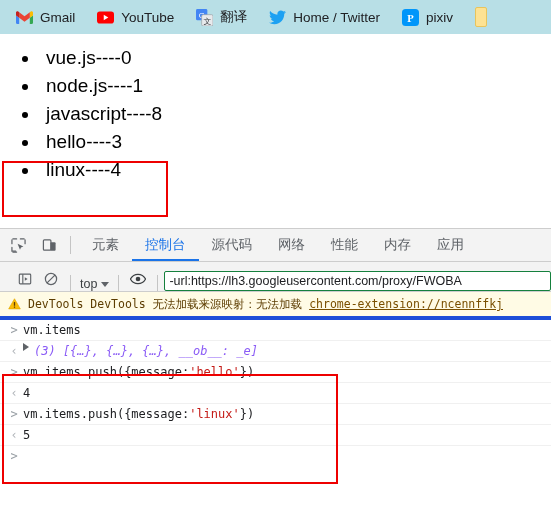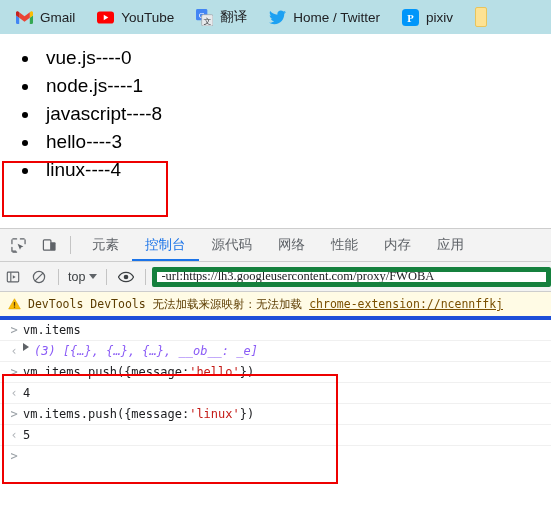--- a/index.html
+++ b/index.html
@@ -145,22 +145,22 @@
     font-weight: normal;
   }
 
   
   .dt-filterbar {
     position: relative;
     height: 30px;
     background: #f3f3f3;
     border-bottom: 1px solid #cdcdcd;
     display: flex;
-    align-items: center;
-    padding-left: 0;
+    align-items: flex-end;
+    padding-left: 12px;
     box-sizing: border-box;
     overflow: hidden;
   }
   .fb-icon {
     width: 26px; height: 24px;
     display: flex;
     align-items: center;
     justify-content: center;
     cursor: pointer;
     flex: 0 0 auto;
@@ -183,27 +183,27 @@
   }
   .caret-down {
     width: 0; height: 0;
     border-left: 4.5px solid transparent;
     border-right: 4.5px solid transparent;
     border-top: 5.5px solid #5f6368;
   }
   .fb-filter-input {
     flex: 1 1 auto;
     height: 20px;
-    border: 5px solid #15803d;
+    border: 1px solid #15803d;
     border-radius: 2px;
     background: #ffffff;
     font-size: 12.5px;
     color: #202124;
     padding: 0 4px;
-    font-family: Liberation Serif, serif;
+    font-family: Liberation Sans, sans-serif;
     box-sizing: border-box;
     outline: none;
     min-width: 0;
     margin-right: 0;
   }
 
   
   .dt-warning {
     height: 28px;
     background: #fffbe5;

